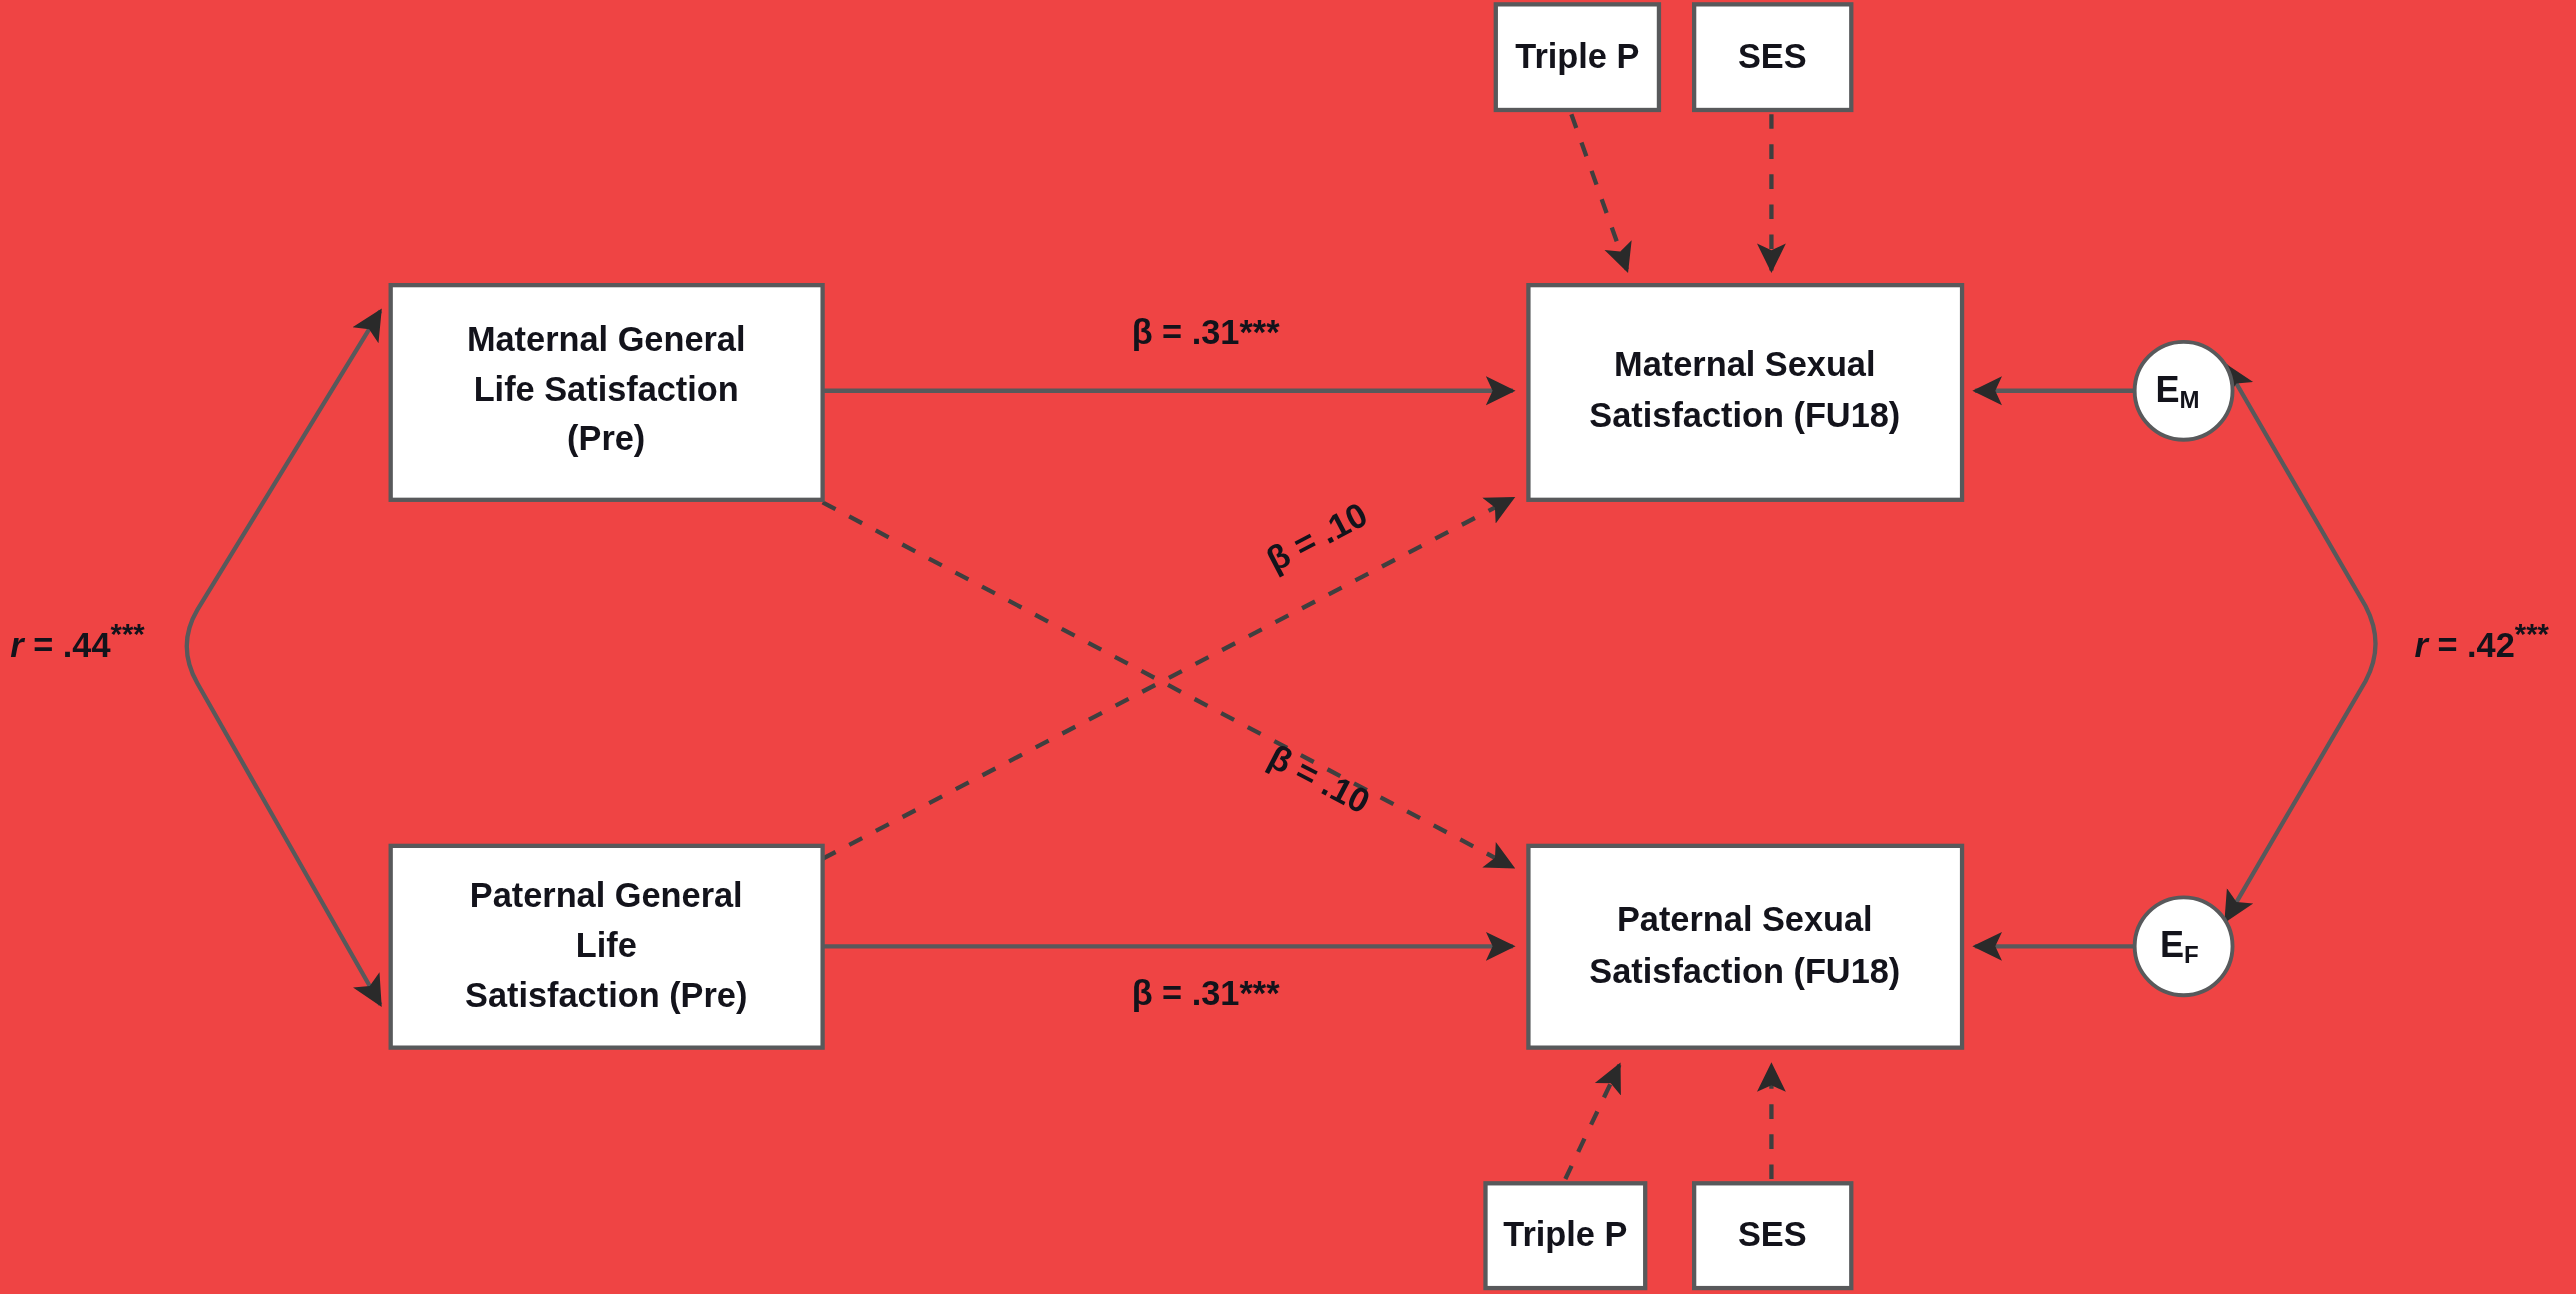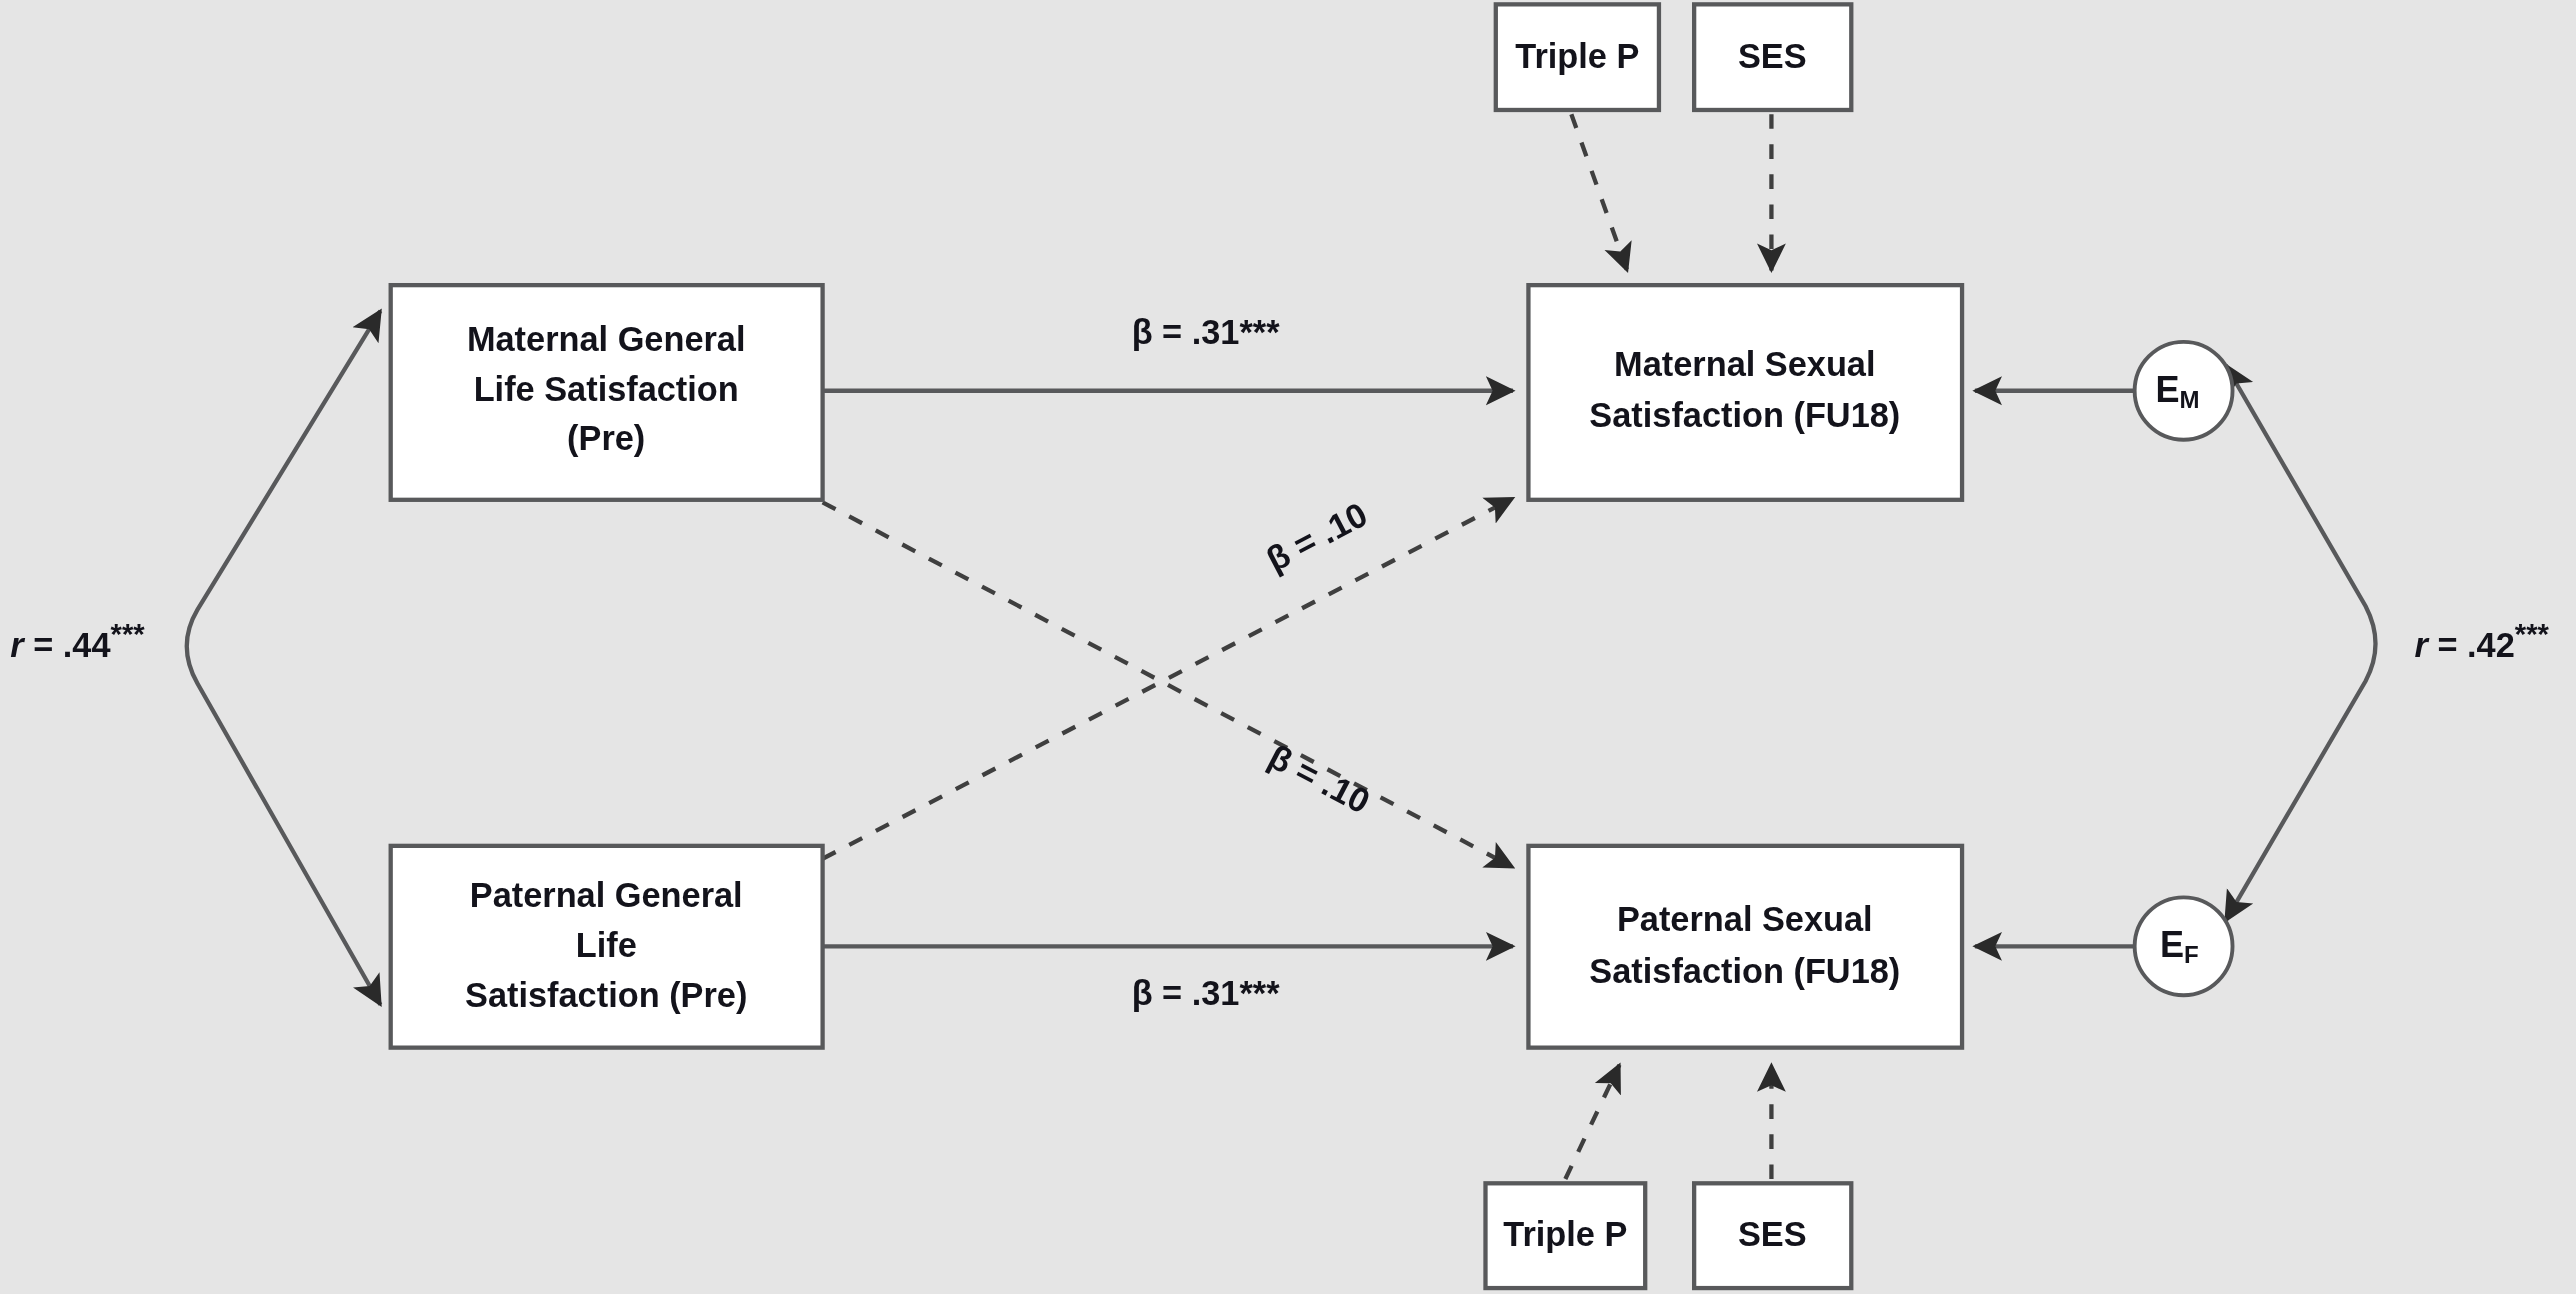--- a/index.html
+++ b/index.html
@@ -11,21 +11,21 @@
   body {
     width: 2576px;
     height: 1295px;
     font-family: "Liberation Sans", sans-serif;
     overflow: hidden;
   }
   #diagram-root {
     position: relative;
     width: 2576px;
     height: 1295px;
-    background: #e5e5e5;
+    background: #ef4444;
   }
   svg#diagram-svg {
     position: absolute;
     top: 0;
     left: 0;
     width: 2576px;
     height: 1295px;
   }
   .node-box {
     fill: #ffffff;

